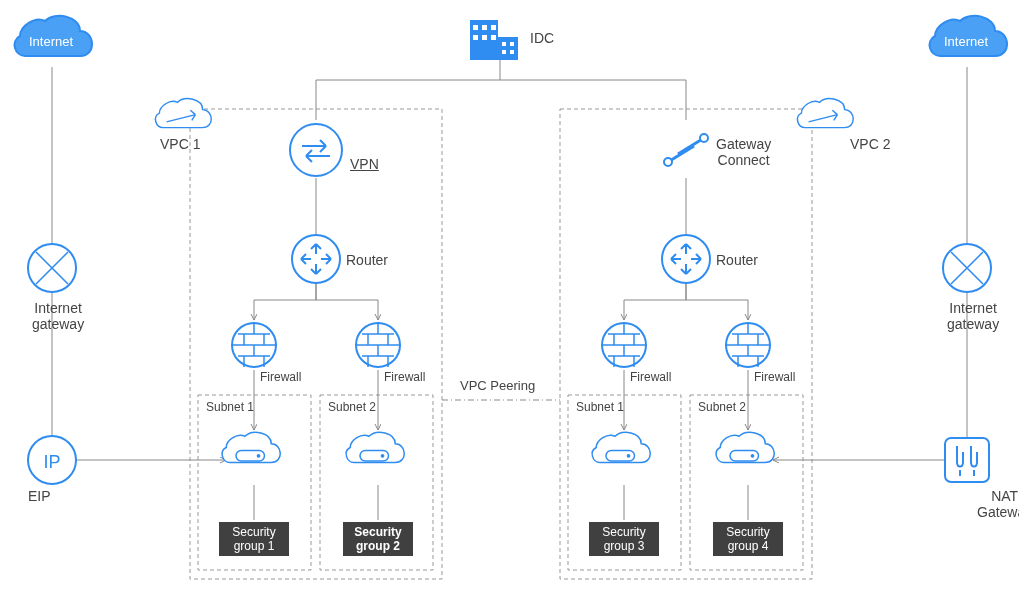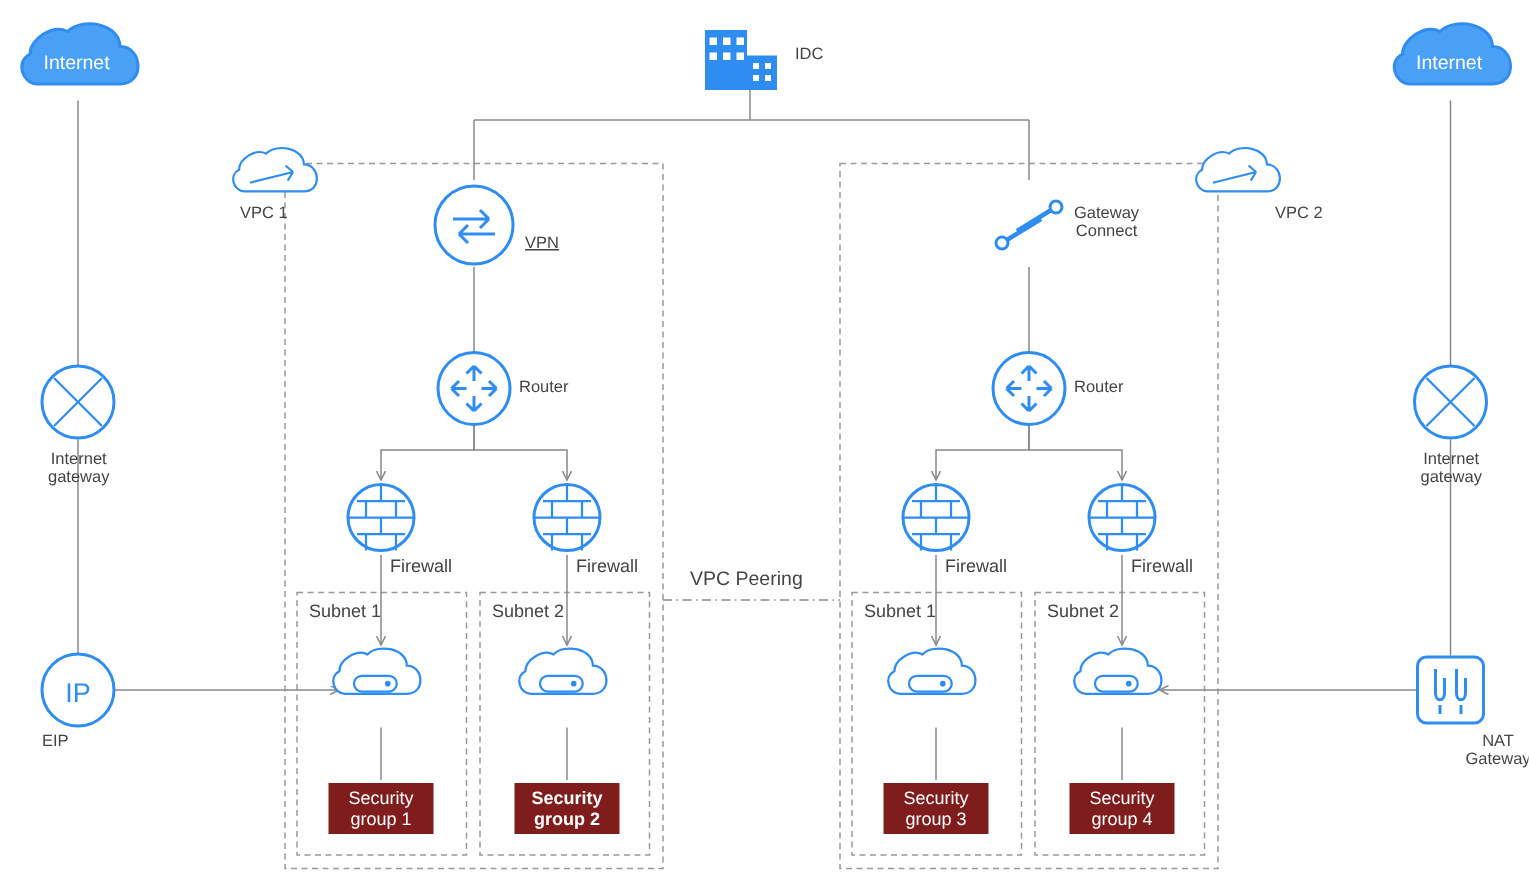--- a/index.html
+++ b/index.html
@@ -6,33 +6,33 @@
     margin: 0;
     font-family: Arial, sans-serif;
     background: #ffffff;
     width: 1019px;
     height: 593px;
     position: relative;
   }
   svg { display: block; }
   .label {
     position: absolute;
-    font-size: 11px;
+    font-size: 14px;
     color: #444;
     text-align: center;
     white-space: nowrap;
   }
   .internet-label {
     color: #fff;
     font-size: 13px;
     font-weight: 400;
   }
   .sg-box {
     position: absolute;
-    background: #7f1d1d;
+    background: #404040;
     color: #fff;
     font-size: 12px;
     text-align: center;
     width: 70px;
     height: 34px;
     display: flex;
     align-items: center;
     justify-content: center;
     line-height: 1.2;
   }

